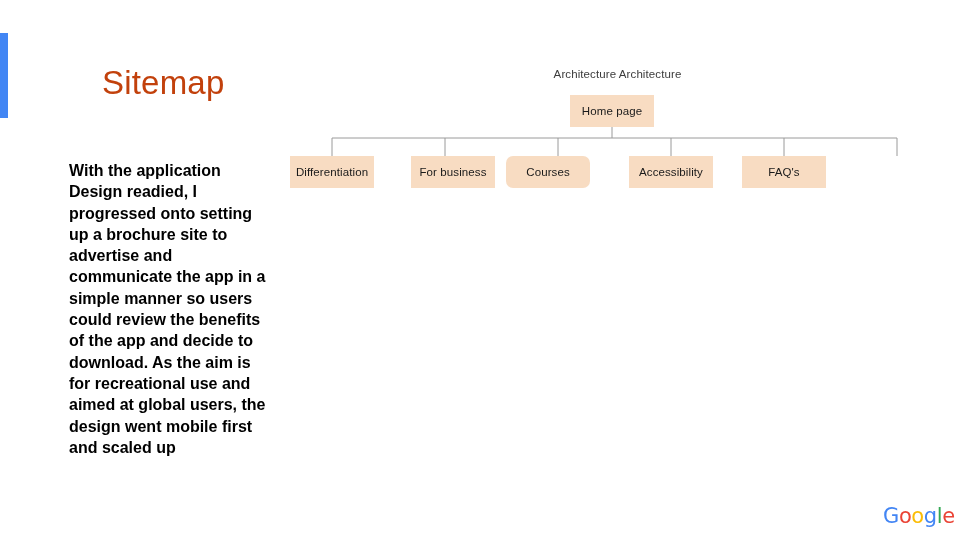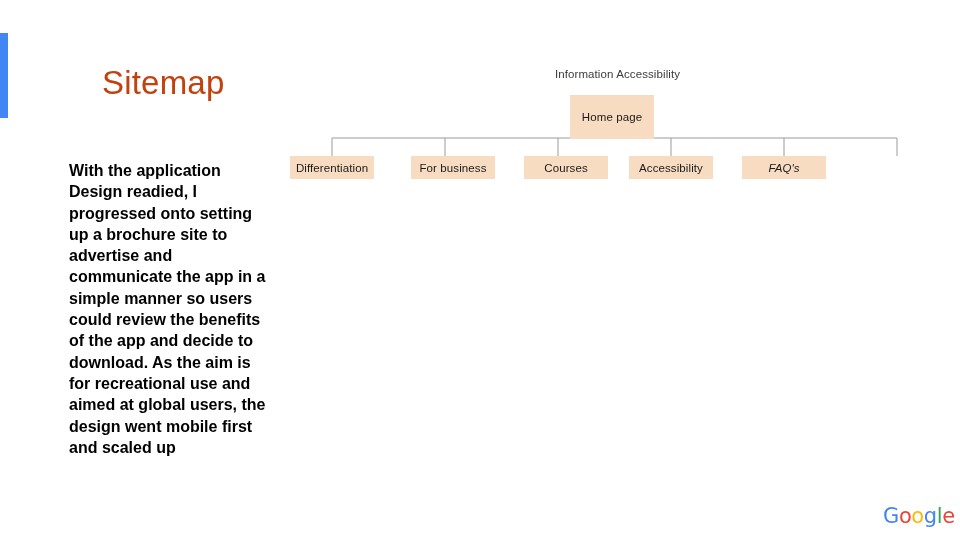--- a/index.html
+++ b/index.html
@@ -86,26 +86,26 @@
     align-items: center;
     justify-content: center;
     box-sizing: border-box;
     letter-spacing: 0.1px;
     white-space: nowrap;
   }
   .node-root {
     left: 285px;
     top: 35px;
     width: 84px;
-    height: 44px;
+    height: 32px;
   }
   .node-child {
     top: 96px;
     width: 84px;
-    height: 23px;
+    height: 32px;
   }
   .connectors {
     position: absolute;
     left: 0;
     top: 0;
     width: 665px;
     height: 140px;
     pointer-events: none;
   }
 
@@ -129,41 +129,41 @@
 <div class="slide">
 
   <div class="accent-bar"></div>
 
   <div class="slide-title">Sitemap</div>
 
   <div class="body-copy">With the application Design readied, I progressed onto setting up a brochure site to advertise and communicate the app in a simple manner so users could review the benefits of the app and decide to download. As the aim is for recreational use and aimed at global users, the design went mobile first and scaled up</div>
 
   <div class="diagram">
 
-    <div class="diagram-title">Information Accessibility</div>
+    <div class="diagram-title">Architecture Architecture</div>
 
     <svg class="connectors" viewBox="0 0 665 140" width="665" height="140">
 
       <line x1="327" y1="67" x2="327" y2="78" stroke="#9a9a9a" stroke-width="1"></line>
 
       <line x1="47" y1="78" x2="612" y2="78" stroke="#9a9a9a" stroke-width="1"></line>
 
       <line x1="47" y1="78" x2="47" y2="96" stroke="#9a9a9a" stroke-width="1"></line>
       <line x1="160" y1="78" x2="160" y2="96" stroke="#9a9a9a" stroke-width="1"></line>
       <line x1="273" y1="78" x2="273" y2="96" stroke="#9a9a9a" stroke-width="1"></line>
       <line x1="386" y1="78" x2="386" y2="96" stroke="#9a9a9a" stroke-width="1"></line>
       <line x1="499" y1="78" x2="499" y2="96" stroke="#9a9a9a" stroke-width="1"></line>
       <line x1="612" y1="78" x2="612" y2="96" stroke="#9a9a9a" stroke-width="1"></line>
     </svg>
 
     <div class="node node-root">Home page</div>
 
     <div class="node node-child" style="left:5px;">Differentiation</div>
     <div class="node node-child" style="left:126px;">For business</div>
-    <div class="node node-child" style="left:239px;">Courses</div>
+    <div class="node node-child" style="left:221px;border-radius:7px;">Courses</div>
     <div class="node node-child" style="left:344px;text-align:center;">Accessibility</div>
-    <div class="node node-child" style="left:457px;font-style:italic;">FAQ's</div>
+    <div class="node node-child" style="left:457px;">FAQ's</div>
 
   </div>
 
   <div class="google-logo"><span style="color: rgb(66, 133, 244);">G</span><span style="color: rgb(234, 67, 53);">o</span><span style="color: rgb(251, 188, 5);">o</span><span style="color: rgb(66, 133, 244);">g</span><span style="color: rgb(52, 168, 83);">l</span><span style="color: rgb(234, 67, 53);">e</span></div>
 
 </div>
 
 </body></html>

